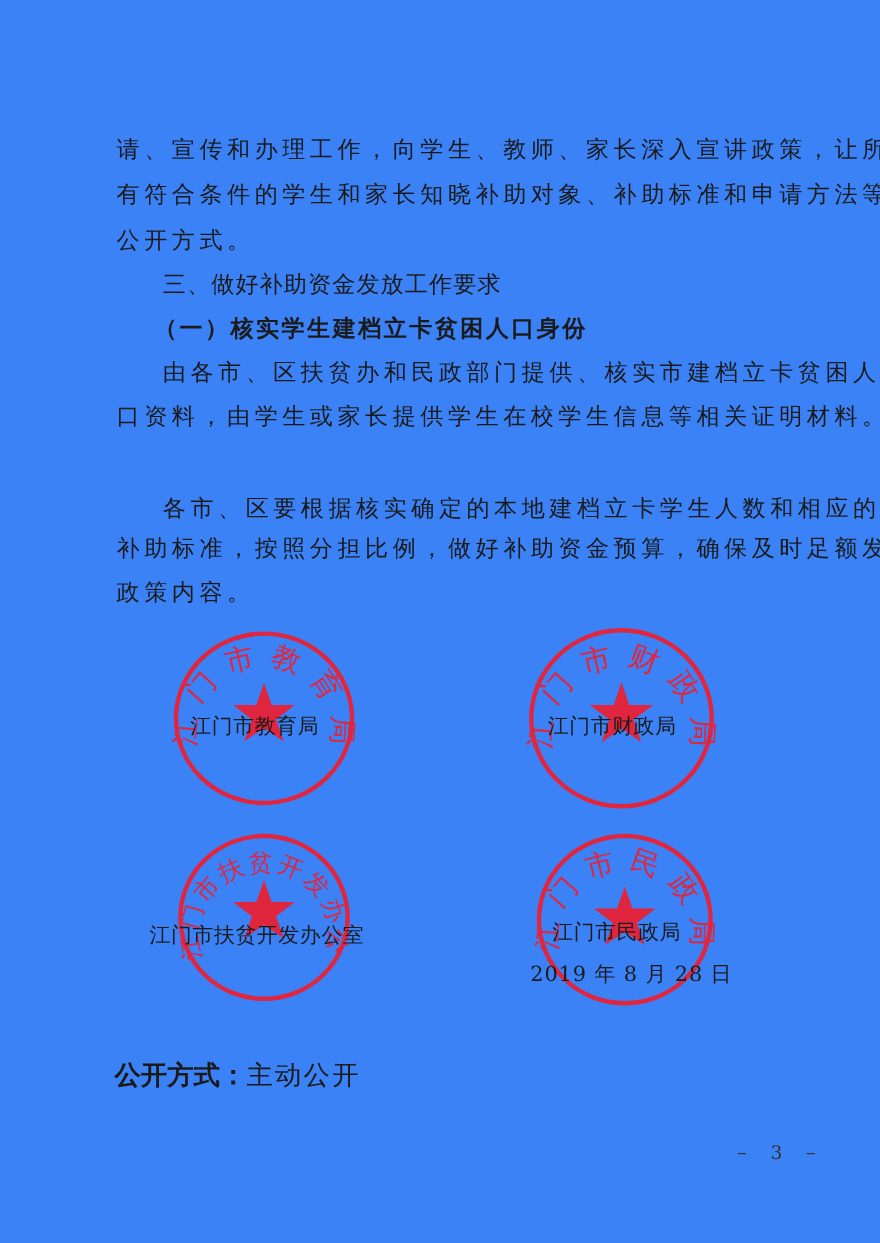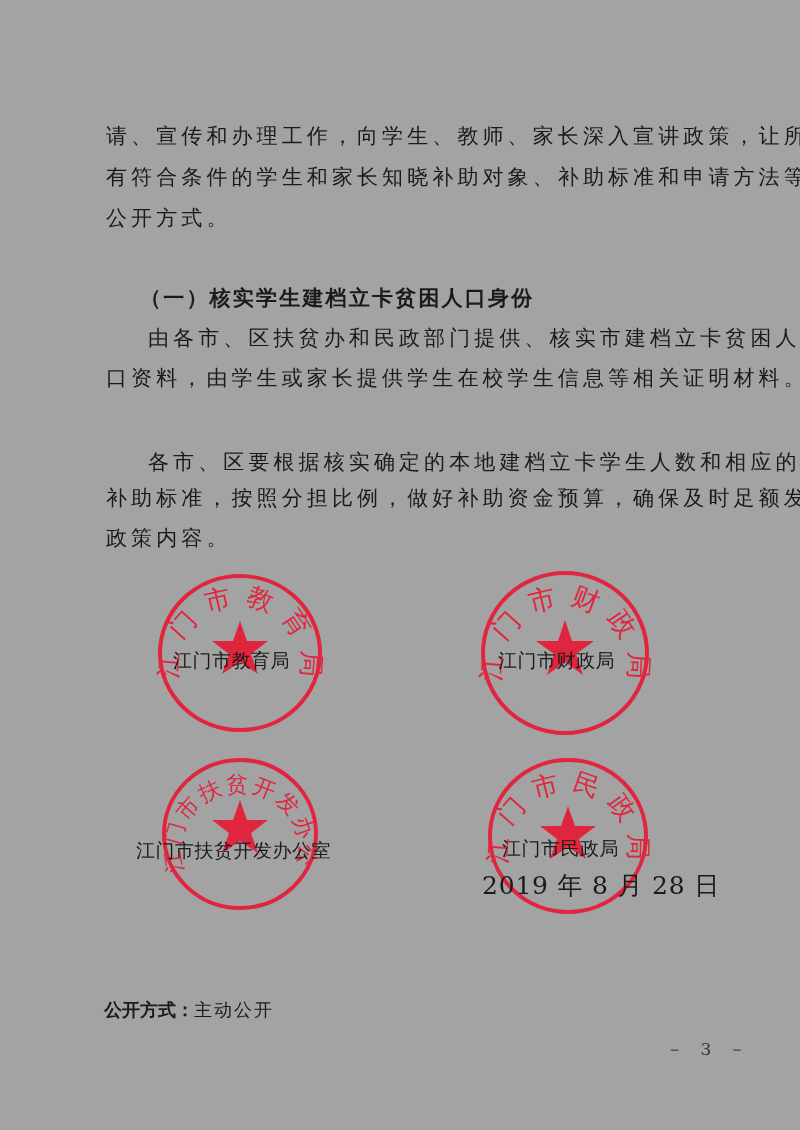--- a/index.html
+++ b/index.html
@@ -12,21 +12,21 @@
       height: 1130px;
       position: relative;
       overflow: hidden;
       font-family: "DejaVu Serif", "Liberation Serif", serif;
       color: #1a1a1a;
     }
     .page {
       position: absolute;
       left: 0; top: 0;
       width: 800px; height: 1130px;
-      background: #a3a3a3;
+      background: #3b82f6;
     }
     .line {
       position: absolute;
       font-size: 21px;
       line-height: 28px;
       white-space: nowrap;
       letter-spacing: 4.1px;
     }
     .bold {
       font-family: "DejaVu Sans", "Liberation Sans", sans-serif;
@@ -47,32 +47,31 @@
       position: absolute;
       font-size: 19px;
       line-height: 24px;
       white-space: nowrap;
       color: #1a1a1a;
       letter-spacing: 0.5px;
       font-family: "DejaVu Serif", "Liberation Serif", serif;
     }
     .date {
       position: absolute;
-      font-size: 25px;
+      font-size: 19px;
       line-height: 24px;
       white-space: nowrap;
       letter-spacing: 0.8px;
       color: #1a1a1a;
     }
     .disclosure {
       position: absolute;
-      font-size: 18px;
+      font-size: 24px;
       line-height: 24px;
       white-space: nowrap;
-      margin-top: 33px;
     }
     .disclosure .k {
       font-family: "DejaVu Sans", "Liberation Sans", sans-serif;
       font-weight: bold;
     }
     .disclosure .v {
       font-family: "DejaVu Serif", "Liberation Serif", serif;
       letter-spacing: 2px;
     }
     .page-number {
@@ -86,20 +85,21 @@
   </style>
 </head>
 <body>
 
 <div class="page">
 
   <div class="line" style="left:106px; top:122px;">请、宣传和办理工作，向学生、教师、家长深入宣讲政策，让所</div>
   <div class="line" style="left:106px; top:163px;">有符合条件的学生和家长知晓补助对象、补助标准和申请方法等</div>
   <div class="line" style="left:106px; top:204px;">公开方式。</div>
 
+  <div class="line heading" style="left:148px; top:244px;">三、做好补助资金发放工作要求</div>
 
   <div class="line bold" style="left:140px; top:284px;">（一）核实学生建档立卡贫困人口身份</div>
   <div class="line" style="left:148px; top:324px;text-align:right;">由各市、区扶贫办和民政部门提供、核实市建档立卡贫困人</div>
   <div class="line" style="left:106px; top:364px;">口资料，由学生或家长提供学生在校学生信息等相关证明材料。</div>
 
   <div class="line" style="left:148px; top:448px;">各市、区要根据核实确定的本地建档立卡学生人数和相应的</div>
   <div class="line" style="left:106px; top:484px;">补助标准，按照分担比例，做好补助资金预算，确保及时足额发</div>
   <div class="line" style="left:106px; top:524px;">政策内容。</div>
 
   <div class="seal" style="left:155px; top:573px;">

